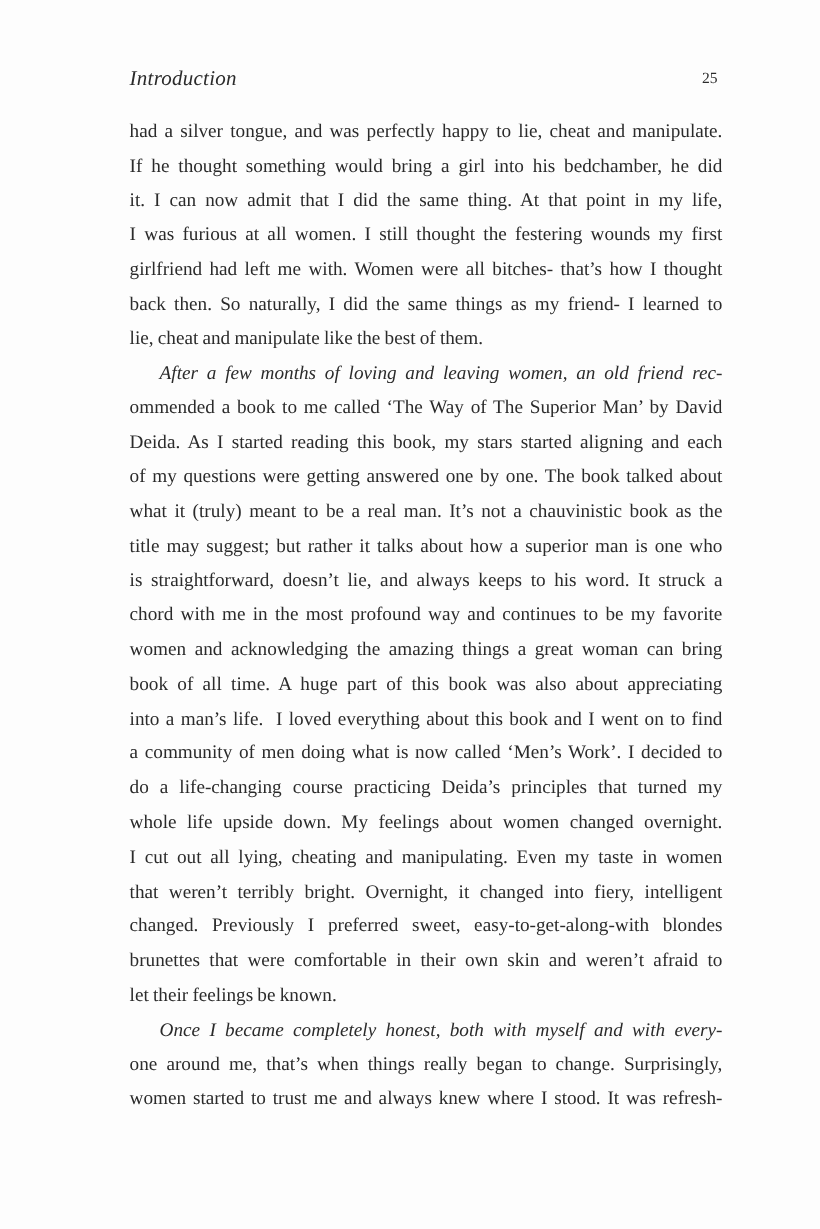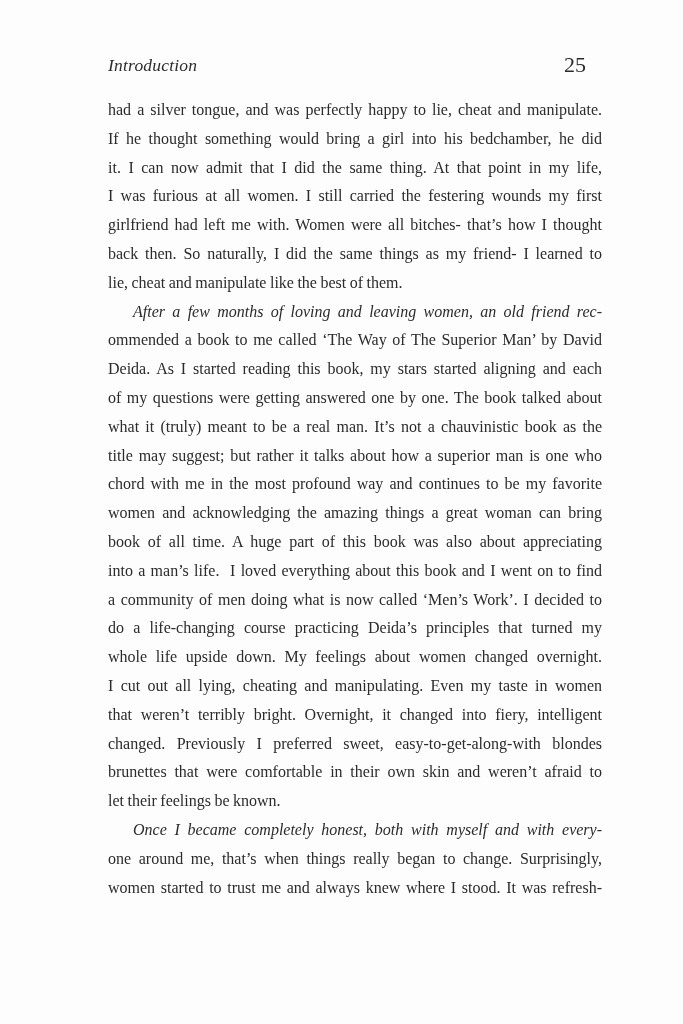--- a/index.html
+++ b/index.html
@@ -28,23 +28,23 @@
   }
   .chapter-title {
     display: block;
     text-align: left;
     font-style: italic;
     letter-spacing: 0.2px;
   }
   .folio {
     position: absolute;
     top: 0;
-    right: 16px;
+    right: 4px;
     font-style: normal;
-    font-size: 22px;
+    font-size: 13px;
   }
   .body-text {
     margin-top: 20px;
     margin-left: 108px;
     width: 494px;
     font-size: 16px;
     line-height: 28.8px;
     word-spacing: -0.5px;
   }
   .paragraph { margin: 0; }
@@ -61,32 +61,33 @@
 <div class="sheet">
   <div class="running-head">
     <span class="chapter-title">Introduction</span>
     <span class="folio">25</span>
   </div>
   <div class="body-text">
       <div class="paragraph">
         <div class="bline just">had a silver tongue, and was perfectly happy to lie, cheat and manipulate.</div>
         <div class="bline just">If he thought something would bring a girl into his bedchamber, he did</div>
         <div class="bline just">it. I can now admit that I did the same thing. At that point in my life,</div>
-        <div class="bline just">I was furious at all women. I still carried the festering wounds my first</div>
+        <div class="bline just">I was furious at all women. I still thought the festering wounds my first</div>
         <div class="bline just">girlfriend had left me with. Women were all bitches- that’s how I thought</div>
         <div class="bline just">back then. So naturally, I did the same things as my friend- I learned to</div>
         <div class="bline">lie, cheat and manipulate like the best of them.</div>
       </div>
       <div class="paragraph indent">
         <div class="bline just">After a few months of loving and leaving women, an old friend rec-</div>
         <div class="bline just">ommended a book to me called ‘The Way of The Superior Man’ by David</div>
         <div class="bline just">Deida. As I started reading this book, my stars started aligning and each</div>
         <div class="bline just">of my questions were getting answered one by one. The book talked about</div>
         <div class="bline just">what it (truly) meant to be a real man. It’s not a chauvinistic book as the</div>
         <div class="bline just">title may suggest; but rather it talks about how a superior man is one who</div>
+        <div class="bline just">is straightforward, doesn’t lie, and always keeps to his word. It struck a</div>
         <div class="bline just">chord with me in the most profound way and continues to be my favorite</div>
         <div class="bline just">women and acknowledging the amazing things a great woman can bring</div>
         <div class="bline just">book of all time. A huge part of this book was also about appreciating</div>
         <div class="bline just">into a man’s life.&nbsp; I loved everything about this book and I went on to find</div>
         <div class="bline just">a community of men doing what is now called ‘Men’s Work’. I decided to</div>
         <div class="bline just">do a life-changing course practicing Deida’s principles that turned my</div>
         <div class="bline just">whole life upside down. My feelings about women changed overnight.</div>
         <div class="bline just">I cut out all lying, cheating and manipulating. Even my taste in women</div>
         <div class="bline just">that weren’t terribly bright. Overnight, it changed into fiery, intelligent</div>
         <div class="bline just">changed. Previously I preferred sweet, easy-to-get-along-with blondes</div>

